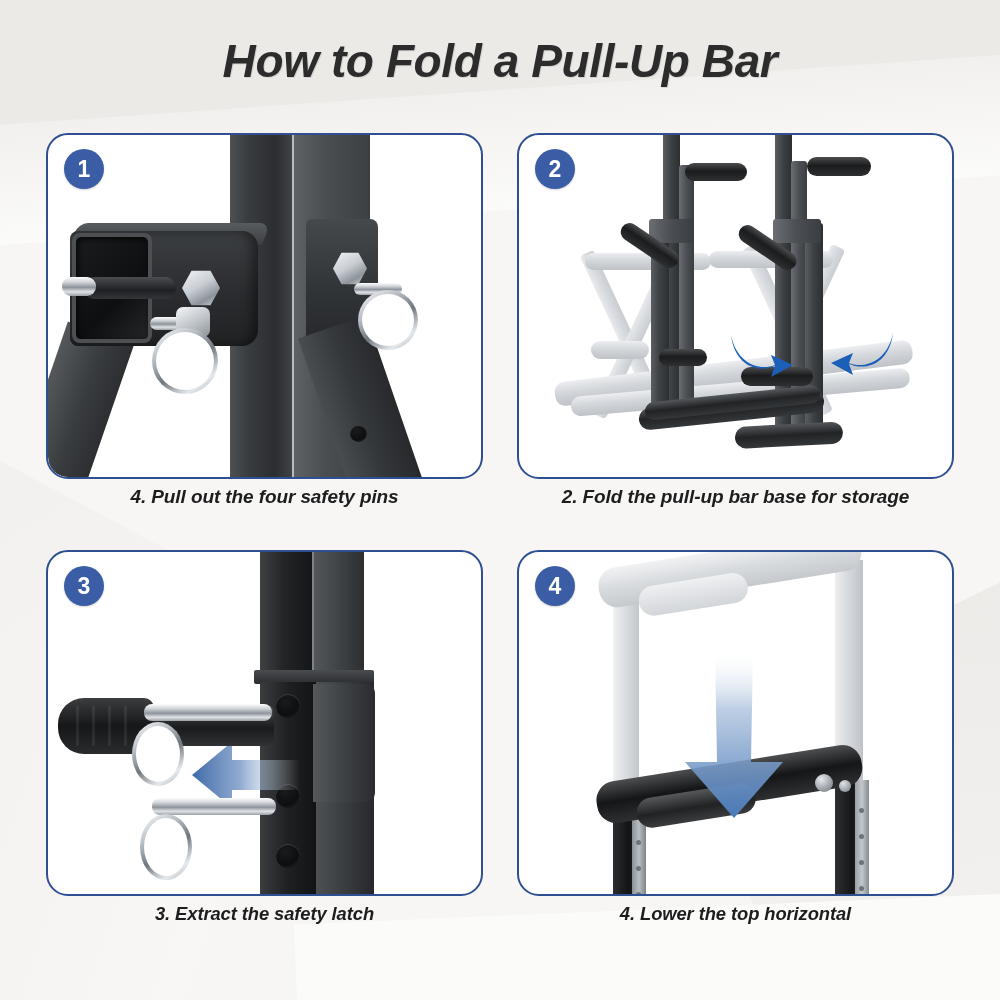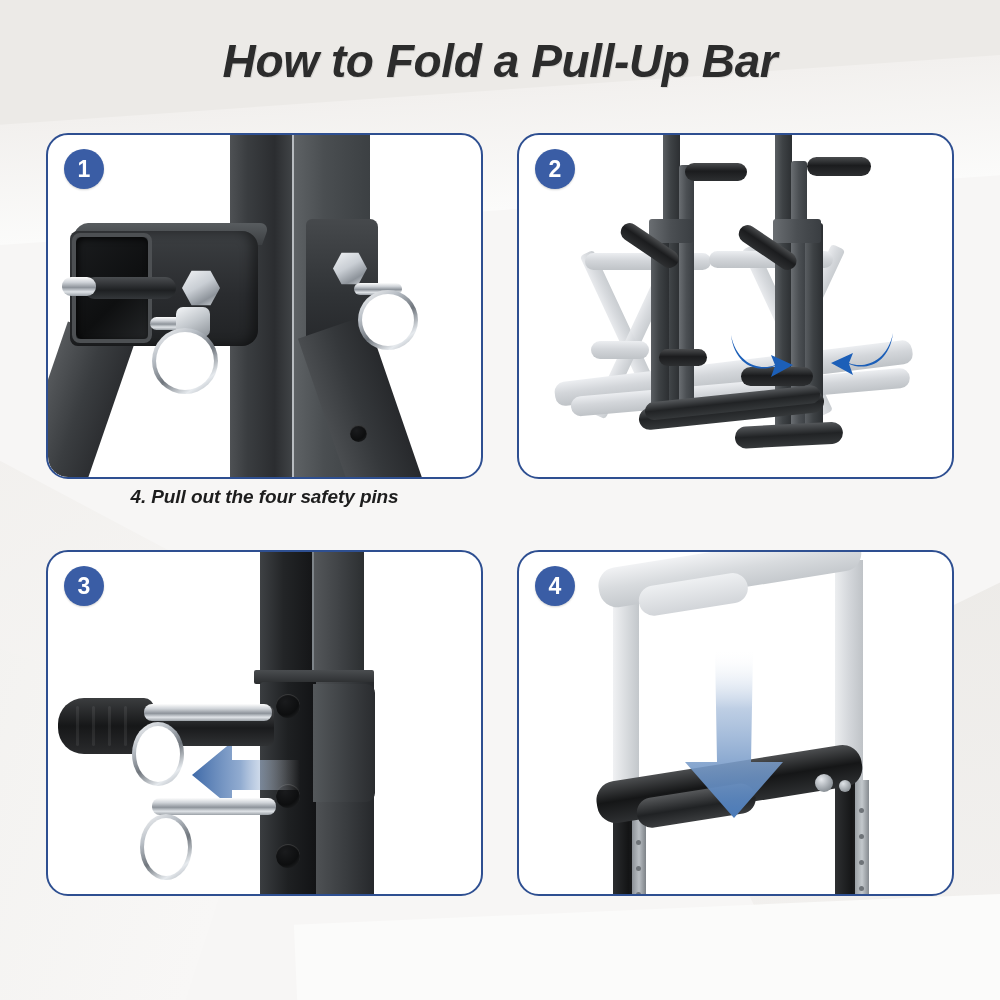--- a/index.html
+++ b/index.html
@@ -487,20 +487,21 @@
           <svg class="arc-arrow" style="left:208px; top:190px;" width="70" height="60" viewBox="0 0 70 60">
             <path d="M4 10 C10 40, 34 46, 48 40 L44 30 L66 40 L44 52 L48 41 C32 48, 8 42, 4 10 Z" fill="#1c5fb8"></path>
           </svg>
           <svg class="arc-arrow" style="left:308px; top:188px;" width="70" height="60" viewBox="0 0 70 60">
             <path d="M66 10 C60 40, 36 46, 22 40 L26 30 L4 40 L26 52 L22 41 C38 48, 62 42, 66 10 Z" fill="#1c5fb8"></path>
           </svg>
 
         </div>
         <div class="badge">2</div>
       </div>
+      <div class="caption">2. Fold the pull-up bar base for storage</div>
     </div>
 
     <div class="step">
       <div class="card">
         <div class="card-inner">
 
           <div class="p3-postTop"></div>
           <div class="p3-postTop2"></div>
           <div class="p3-collar"></div>
           <div class="p3-postBot"></div>
@@ -532,20 +533,21 @@
           <div class="p3-pinTop chrome"></div>
           <div class="ring" style="left:84px; top:170px; width:44px; height:56px; border-radius:50%;"></div>
 
           <div class="p3-pinBot chrome"></div>
           <div class="ring" style="left:92px; top:262px; width:44px; height:58px; border-radius:50%;"></div>
 
         </div>
         <div class="badge">3</div>
       </div>
       <div class="caption tight">
+        <div>3. Extract the safety latch</div>
       </div>
     </div>
 
     <div class="step">
       <div class="card">
         <div class="card-inner">
 
           <div class="p4-ghostPostL"></div>
           <div class="p4-ghostPostR"></div>
           <div class="p4-ghostBar"></div>
@@ -578,17 +580,18 @@
                 <stop offset="100%" stop-color="#4a7ab8" stop-opacity="1"></stop>
               </linearGradient>
             </defs>
             <path d="M36 0 L74 0 L72 112 L104 112 L55 168 L6 112 L38 112 Z" fill="url(#g4)"></path>
           </svg>
 
         </div>
         <div class="badge">4</div>
       </div>
       <div class="caption tight">
+        <div>4. Lower the top horizontal</div>
       </div>
     </div>
 
   </div>
 </div>
 
 </body></html>

